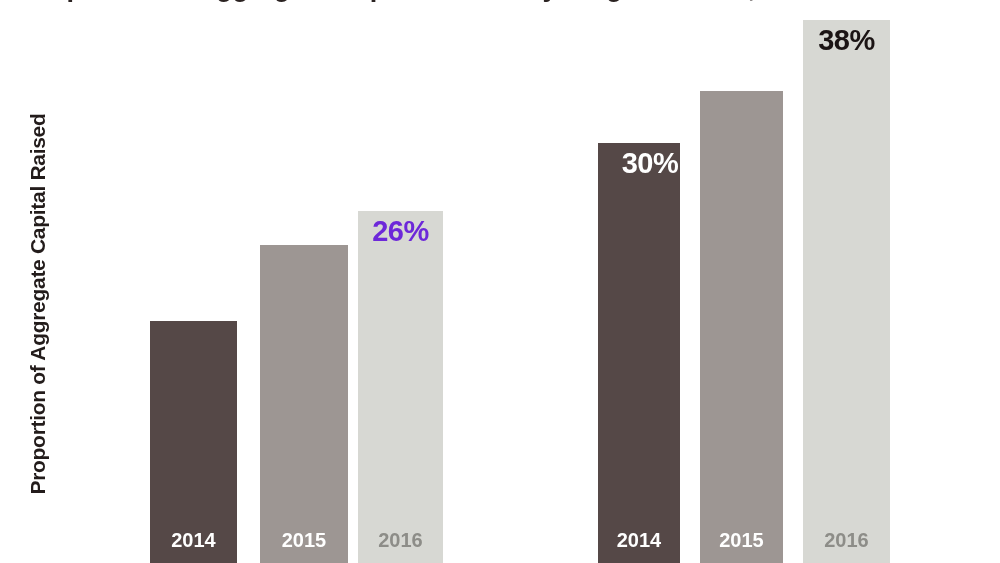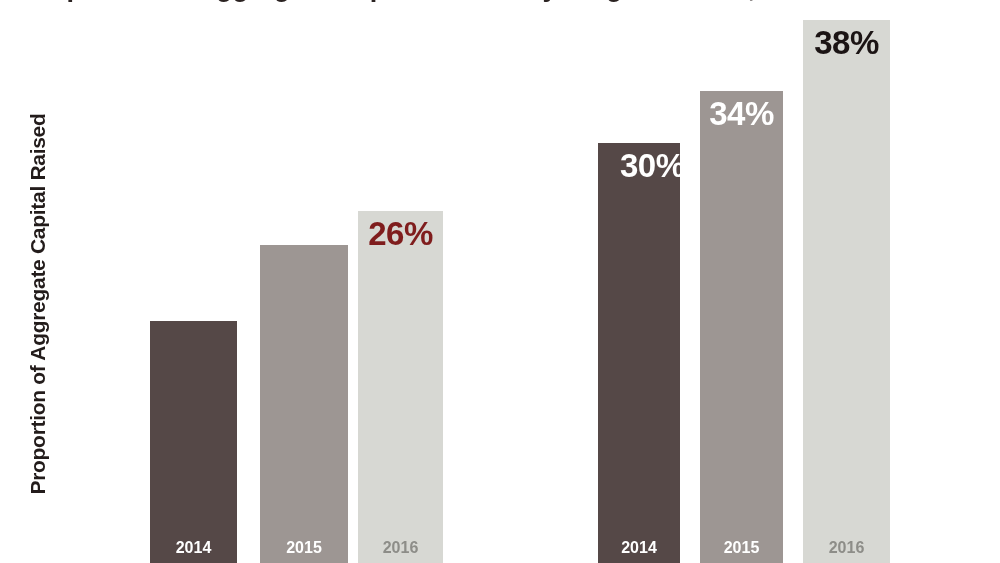--- a/index.html
+++ b/index.html
@@ -84,33 +84,33 @@
     bottom: -4px;
     box-sizing: border-box;
   }
 
   .bar-value {
     position: absolute;
     top: 6px;
     left: 0;
     right: 0;
     text-align: center;
-    font-size: 33px;
+    font-size: 29px;
     font-weight: bold;
     letter-spacing: -0.5px;
     line-height: 1;
   }
 
   .bar-year {
     position: absolute;
-    bottom: 11px;
+    bottom: 17px;
     left: 0;
     right: 0;
     text-align: center;
-    font-size: 16px;
+    font-size: 20px;
     font-weight: bold;
     letter-spacing: 0px;
     line-height: 1;
   }
 </style>
 </head>
 <body>
 
 <div id="chart-root">
 
@@ -128,35 +128,34 @@
 
       <div class="bar" style="left:0px; width:87px; height:246px; background:#554847;">
         <div class="bar-year" style="color:#ffffff;">2014</div>
       </div>
 
       <div class="bar" style="left:110px; width:88px; height:322px; background:#9d9693;">
         <div class="bar-year" style="color:#ffffff;">2015</div>
       </div>
 
       <div class="bar" style="left:208px; width:85px; height:356px; background:#d7d8d3;">
-        <div class="bar-value" style="color:#7f1d1d;">26%</div>
+        <div class="bar-value" style="color:#6d28d9;">26%</div>
         <div class="bar-year" style="color:#8d8d88;">2016</div>
       </div>
 
     </div>
 
     <div class="bar-group" style="left:598px; width:292px;">
 
       <div class="bar" style="left:0px; width:82px; height:424px; background:#554847;">
         <div class="bar-value" style="color:#ffffff;padding-left:22px;">30%</div>
         <div class="bar-year" style="color:#ffffff;">2014</div>
       </div>
 
       <div class="bar" style="left:102px; width:83px; height:476px; background:#9d9693;">
-        <div class="bar-value" style="color:#ffffff;">34%</div>
         <div class="bar-year" style="color:#ffffff;">2015</div>
       </div>
 
       <div class="bar" style="left:205px; width:87px; height:547px; background:#d7d8d3;">
         <div class="bar-value" style="color:#1b1414;">38%</div>
         <div class="bar-year" style="color:#8d8d88;">2016</div>
       </div>
 
     </div>
 

